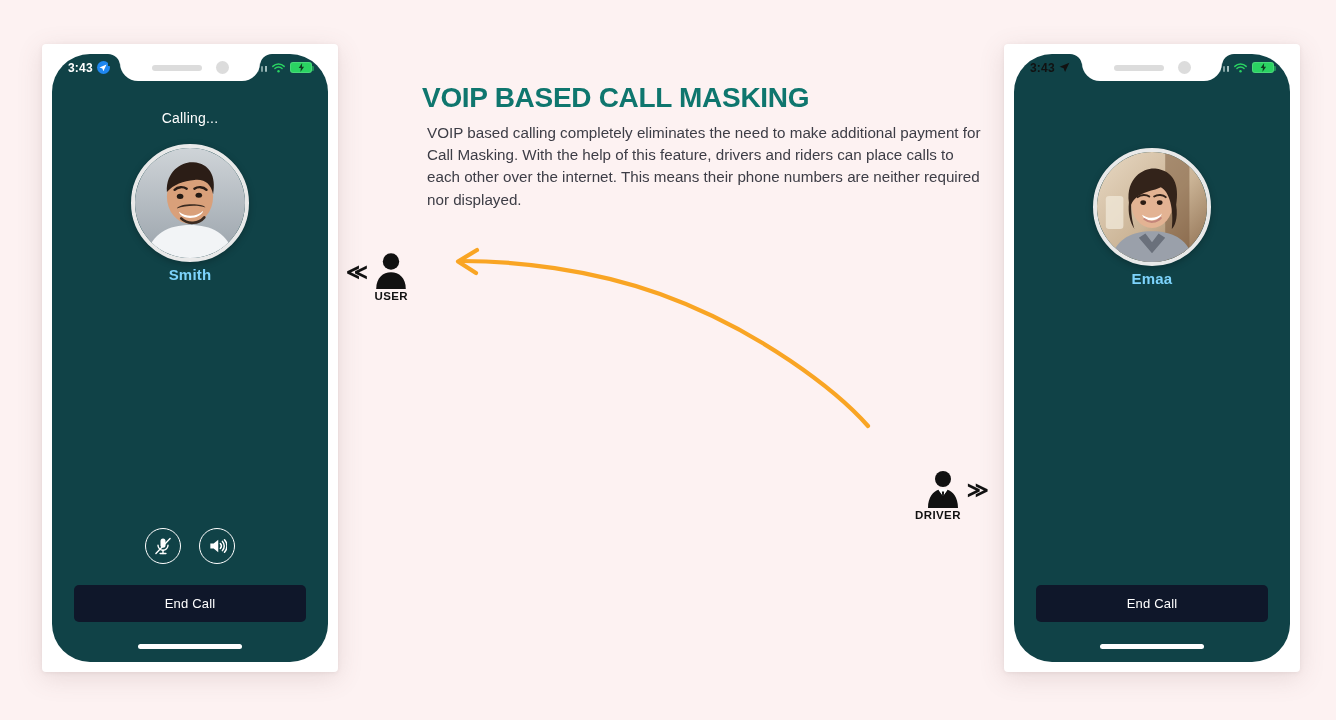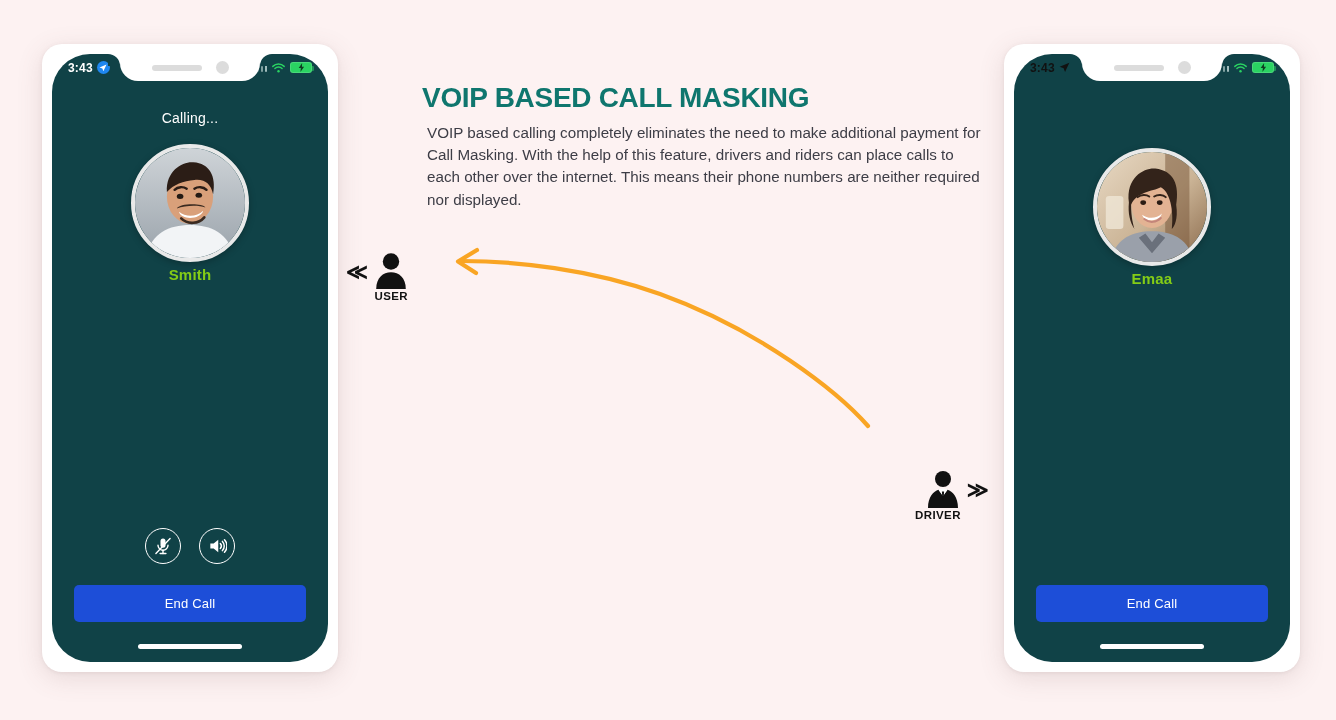--- a/index.html
+++ b/index.html
@@ -15,21 +15,21 @@
     overflow: hidden;
     -webkit-font-smoothing: antialiased;
   }
 
   
   .phone {
     position: absolute;
     width: 296px;
     height: 628px;
     background: #ffffff;
-    border-radius: 20px;
+    border-radius: 4px;
     box-shadow: 0 6px 26px rgba(120, 90, 90, 0.16), 0 1px 4px rgba(120,90,90,0.10);
     padding: 10px;
     box-sizing: border-box;
   }
   .phone-left  { left: 42px;  top: 44px; }
   .phone-right { left: 1004px; top: 44px; }
 
   .screen {
     position: relative;
     width: 100%;
@@ -206,21 +206,21 @@
     box-shadow: 0 2px 7px rgba(0,0,0,.26);
   }
   .phone-right .avatar { top: 94px; }
   .avatar svg { display: block; width: 100%; height: 100%; }
 
   .caller-name {
     position: absolute;
     top: 212px;
     left: 0; right: 0;
     text-align: center;
-    color: #84cc16;
+    color: #7dd3fc;
     font-size: 15px;
     font-weight: bold;
     letter-spacing: .2px;
   }
   .phone-right .caller-name { top: 216px; }
 
   
   .controls {
     position: absolute;
     bottom: 98px;
@@ -258,21 +258,21 @@
     border-radius: 5px;
     color: #ffffff;
     font-size: 13px;
     font-family: "Liberation Sans", sans-serif;
     cursor: pointer;
     display: flex;
     align-items: center;
     justify-content: center;
     letter-spacing: .2px;
   }
-  .btn-end    { background: #1d4ed8; }
+  .btn-end    { background: #0f172a; }
   .btn-answer { background: #1aa86c; }
 
   .home-indicator {
     position: absolute;
     bottom: 13px;
     left: 50%;
     transform: translateX(-50%);
     width: 104px;
     height: 5px;
     border-radius: 3px;

